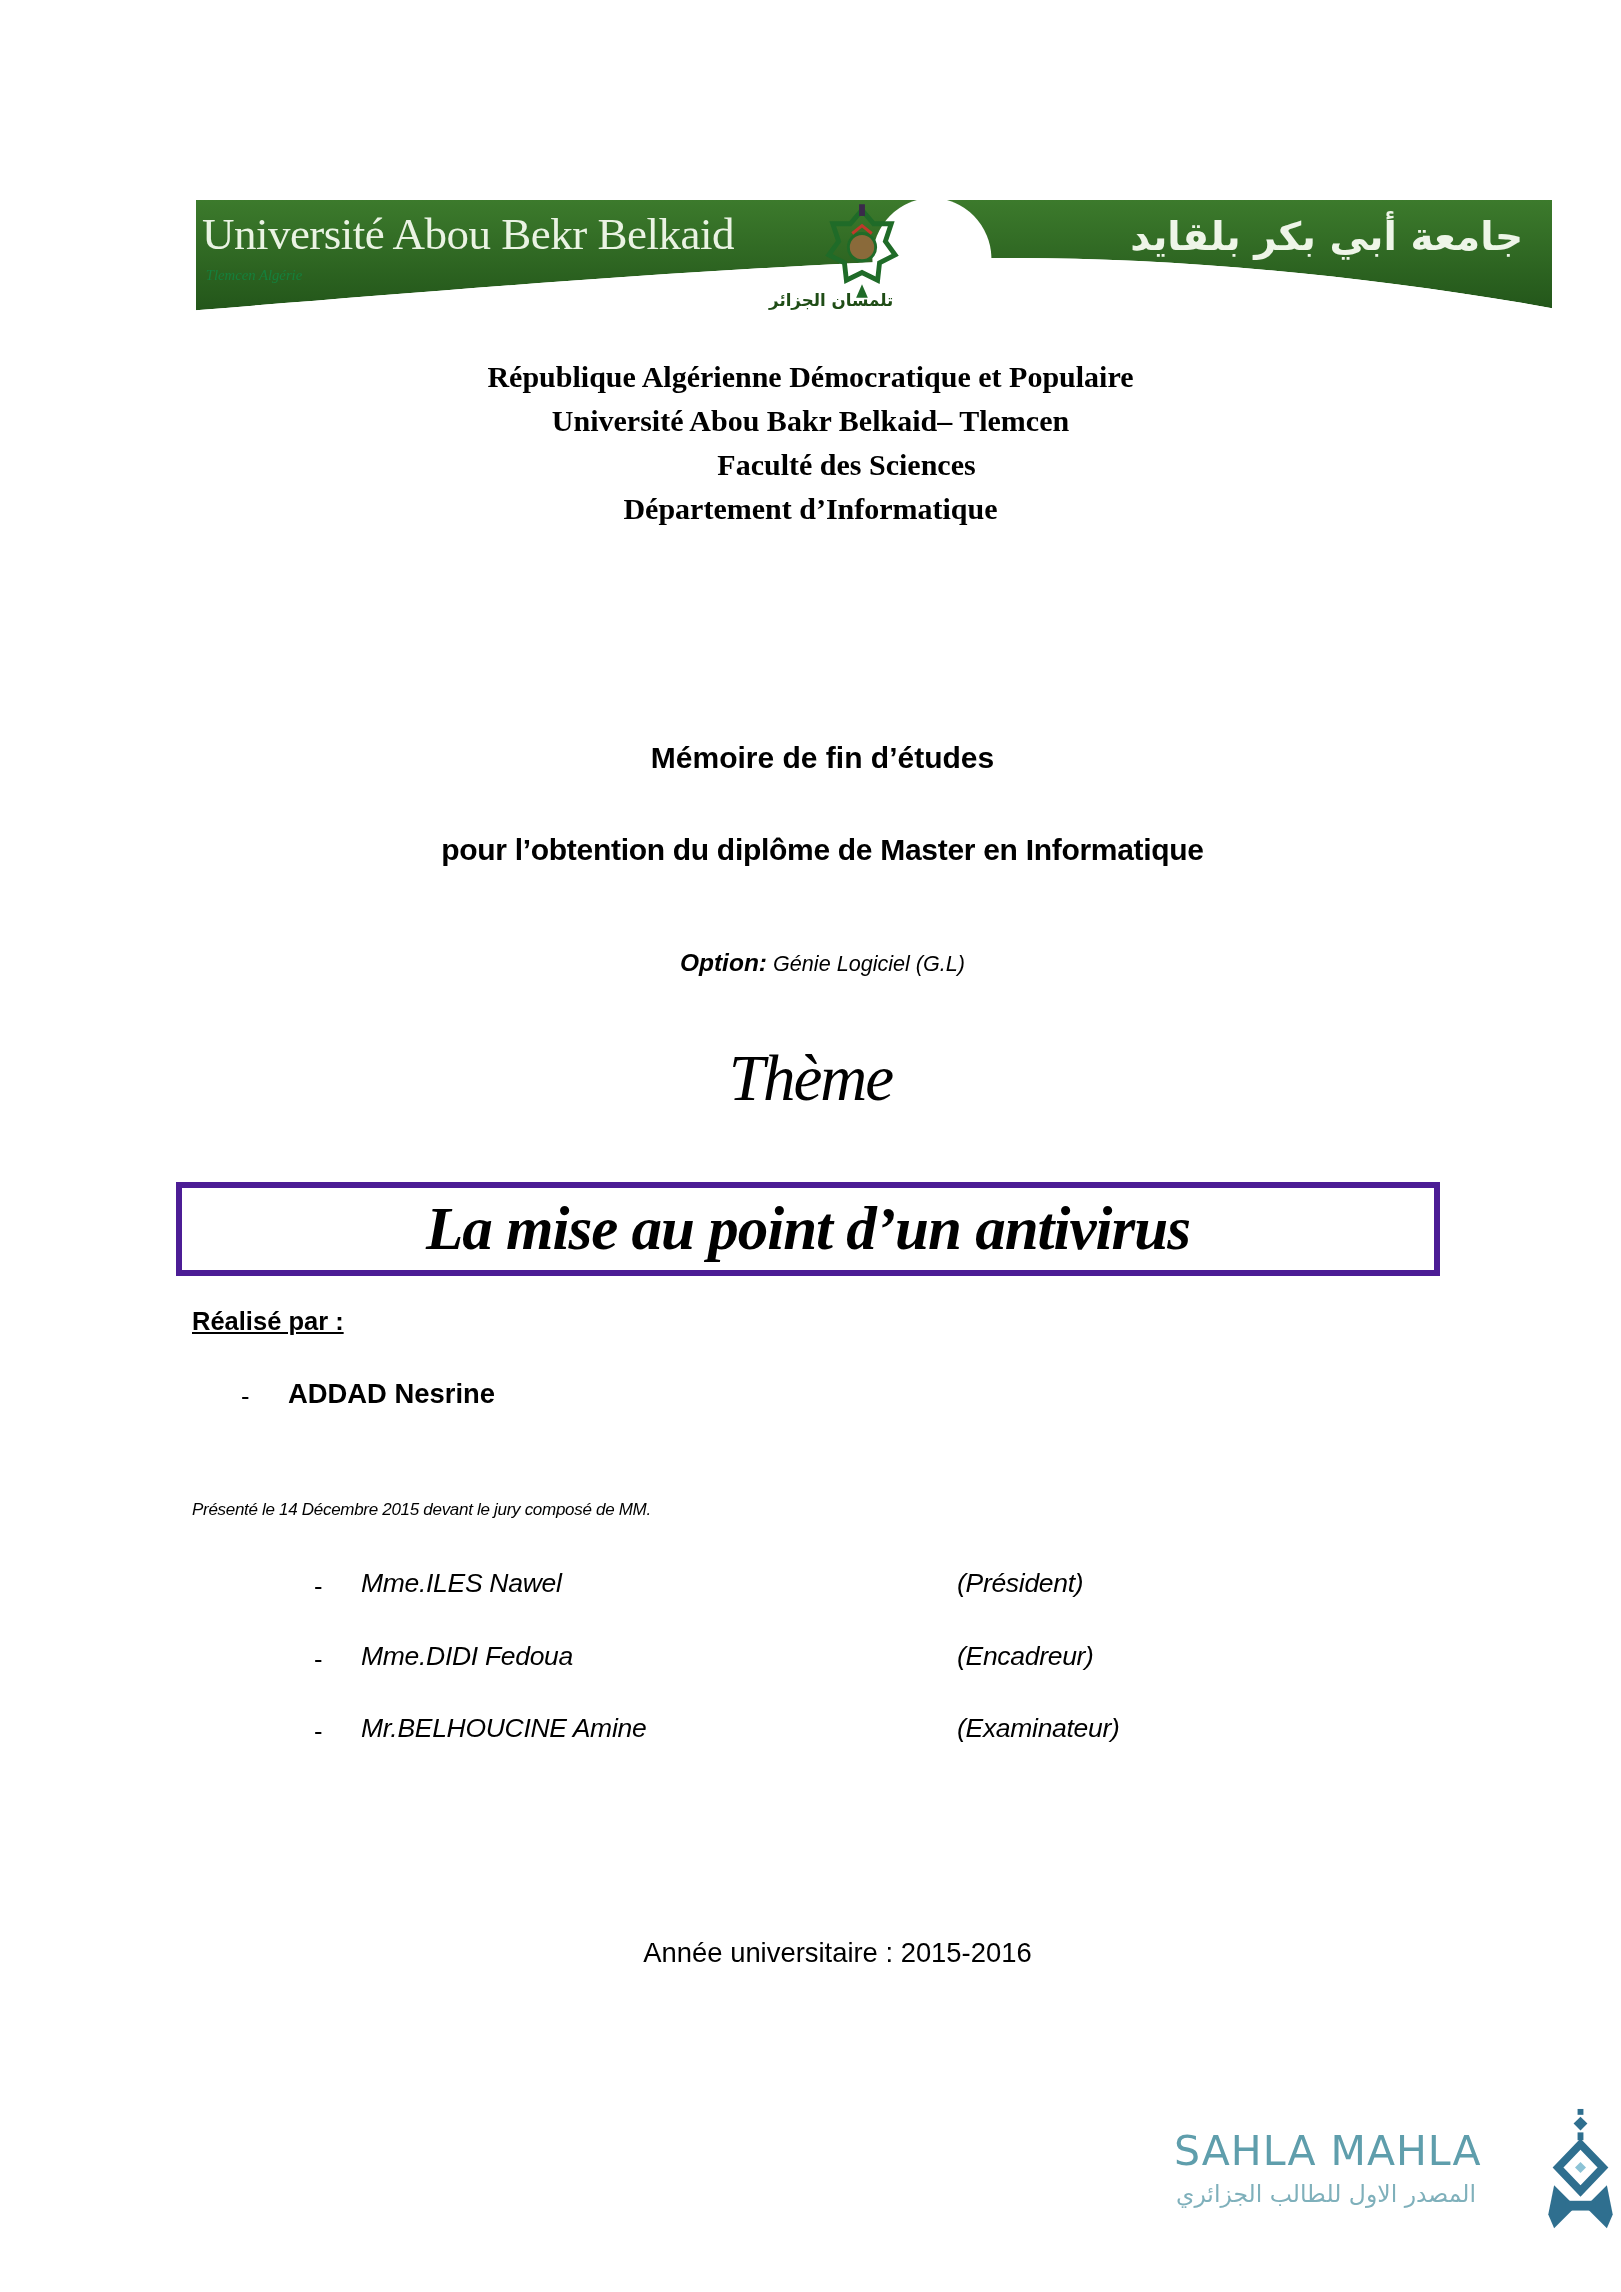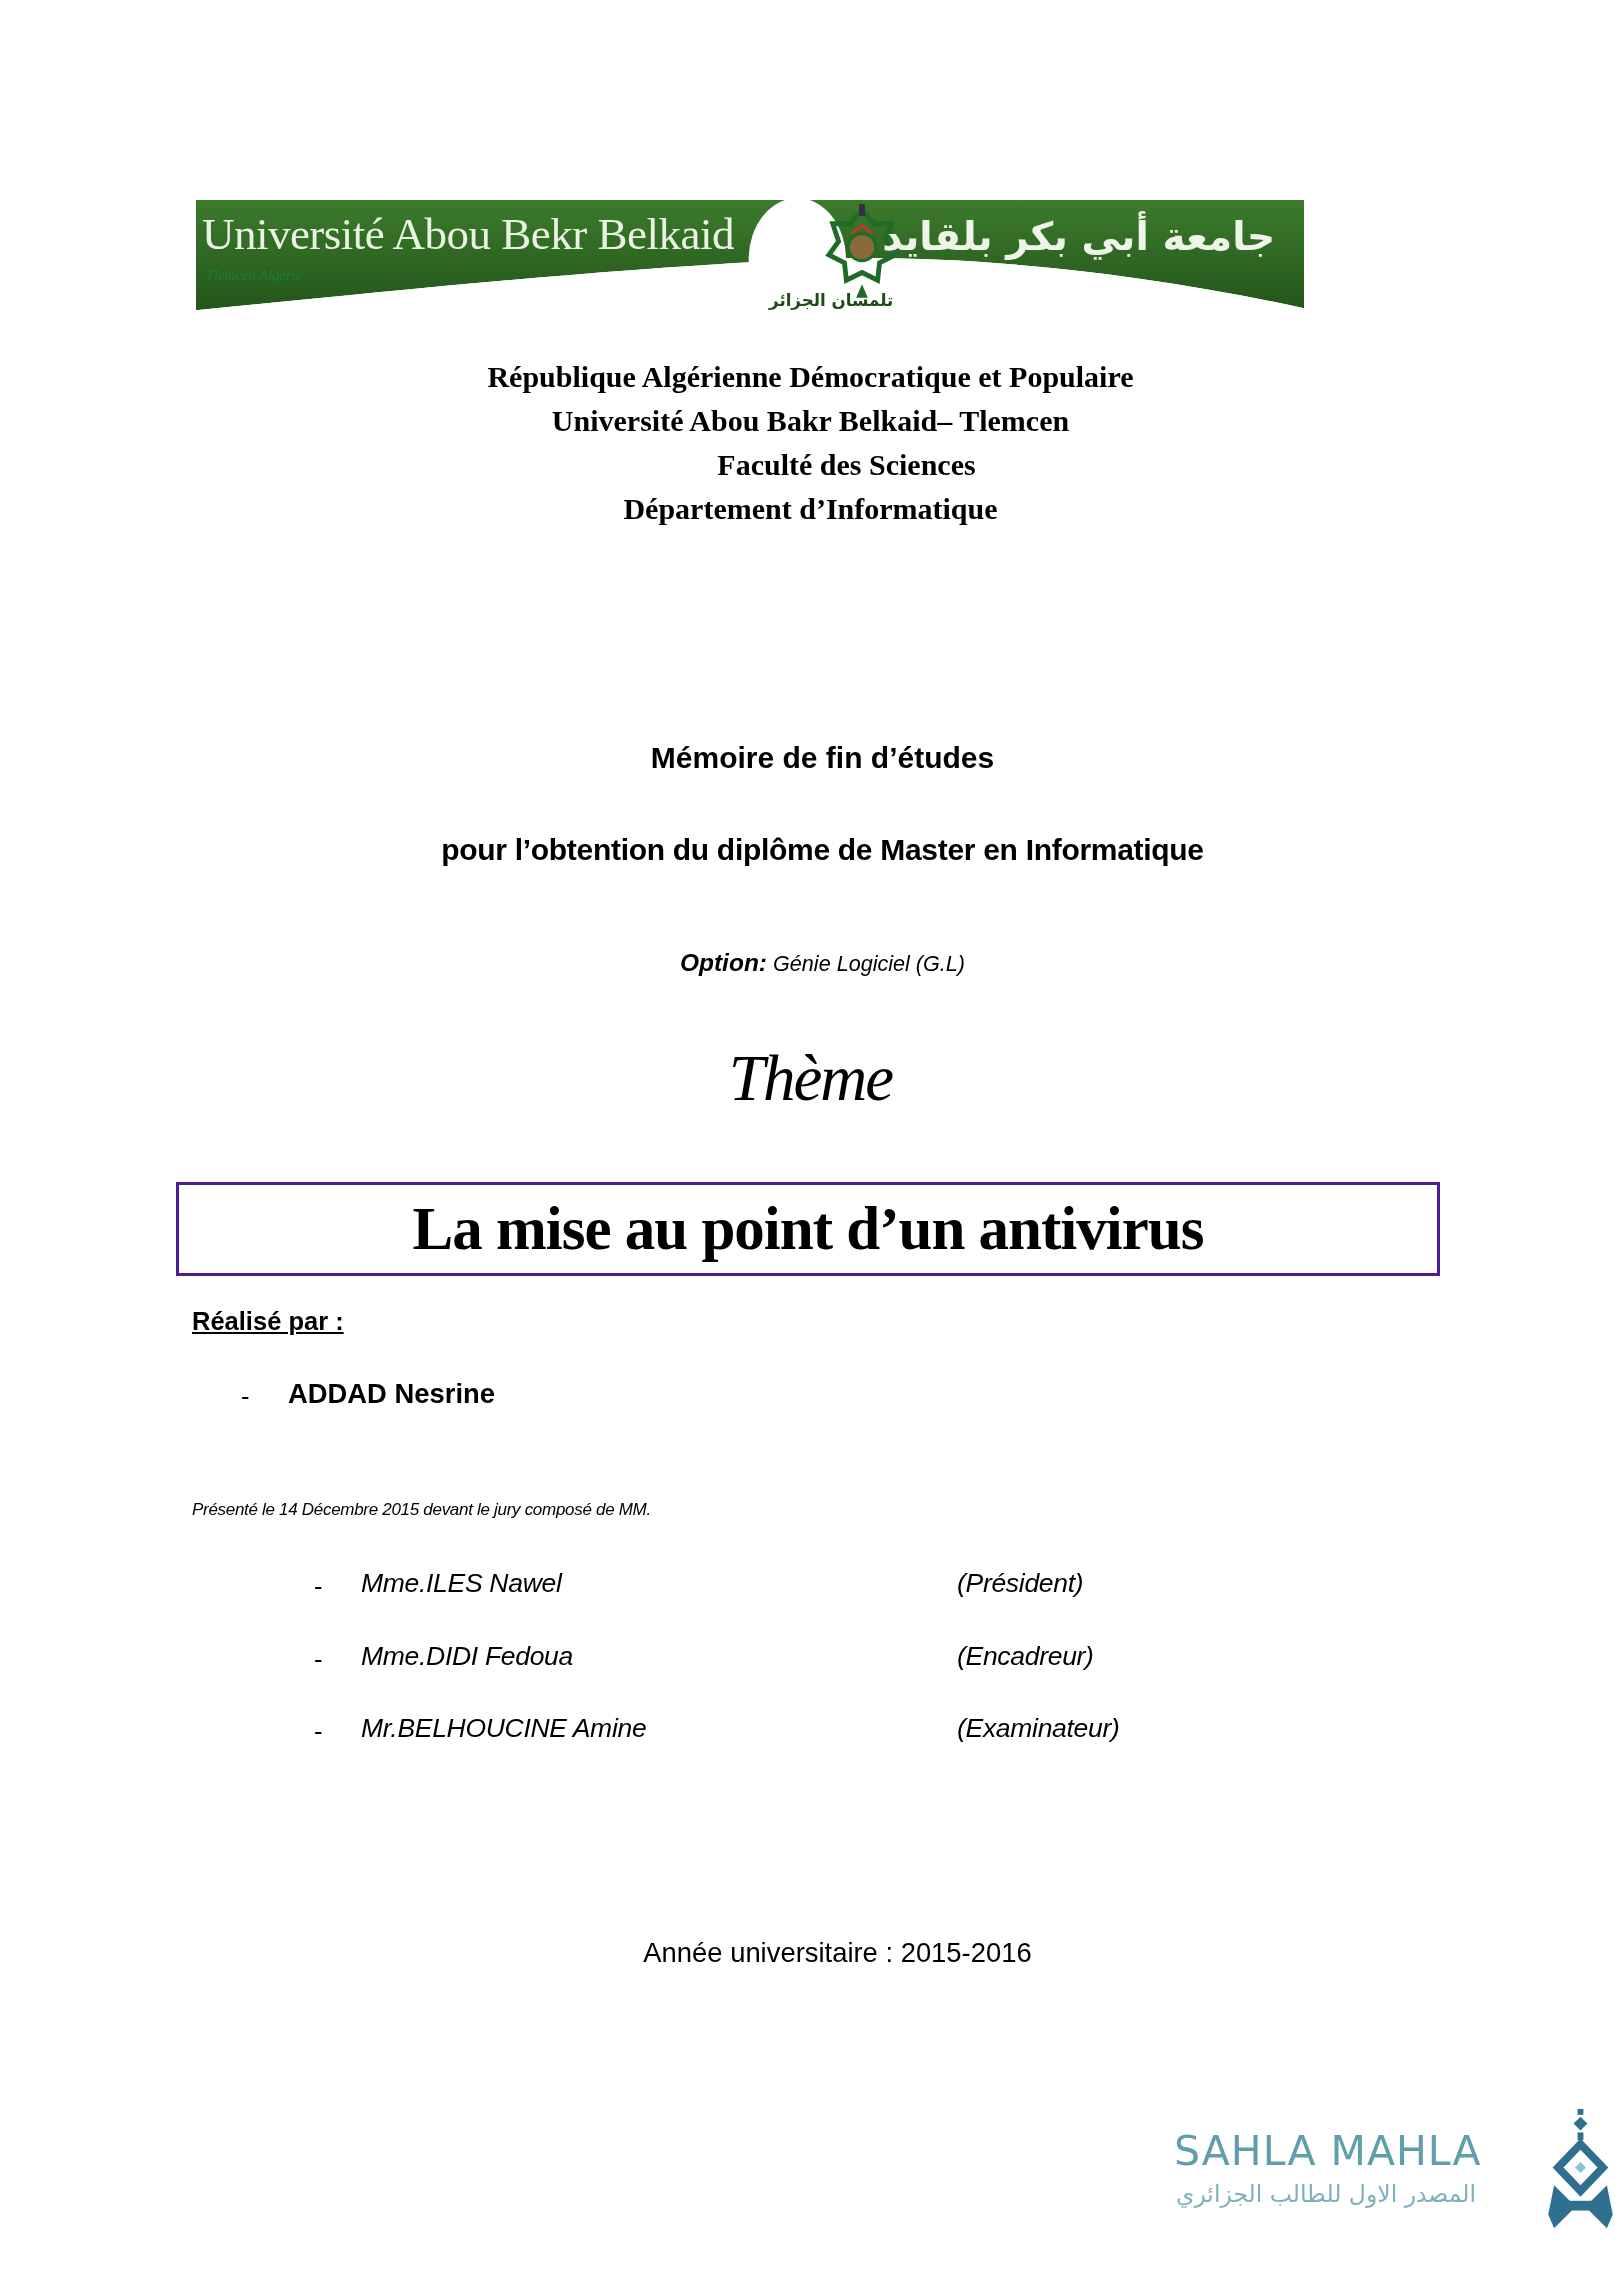--- a/index.html
+++ b/index.html
@@ -1,36 +1,36 @@
 <!DOCTYPE html>
 <html><head>
 <meta charset="utf-8">
 <style>
   html, body { margin: 0; padding: 0; background: #ffffff; }
   body { width: 1621px; height: 2293px; position: relative; overflow: hidden; color: #000; }
   .abs { position: absolute; }
 
   
-  .banner { left: 196px; top: 200px; width: 1108px; height: 118px; overflow: hidden; background: #ffffff; }
+  .banner { left: 196px; top: 200px; width: 1356px; height: 118px; overflow: hidden; background: #ffffff; }
   .banner-green { position: absolute; left: 0; top: 0; width: 100%; height: 100%; }
   .banner-fr { position: absolute; left: 5.9px; top: 7.8px; font-family: "Liberation Serif", serif; font-size: 45px; color: #eaf3e3; letter-spacing: -0.5px; white-space: nowrap; }
   .banner-sub { position: absolute; left: 9.8px; top: 67px; font-family: "Liberation Serif", serif; font-style: italic; font-size: 14.7px; color: #15803d; white-space: nowrap; }
   .banner-ar { position: absolute; right: 29px; top: 13.7px; font-family: "DejaVu Sans", sans-serif; font-size: 39px; font-weight: bold; color: #eef5e8; direction: rtl; white-space: nowrap; }
   .banner-ar2 { position: absolute; left: 573px; top: 90px; font-family: "DejaVu Sans", sans-serif; font-size: 16.7px; font-weight: bold; color: #1f4d16; direction: rtl; white-space: nowrap; }
   .emblem { position: absolute; left: 627px; top: 3.9px; width: 78px; height: 98px; }
 
   
   .hdr { left: 0; width: 1621px; text-align: center; font-family: "Liberation Serif", serif; font-weight: bold; font-size: 30px; line-height: 44px; }
 
   .calibri-b { font-family: "Liberation Sans", sans-serif; font-weight: bold; }
   .center-line { left: 12px; width: 1621px; text-align: center; }
 
   .theme { left: 0; width: 1621px; text-align: center; top: 1041px; font-family: "Liberation Serif", serif; font-style: italic; font-size: 65px; letter-spacing: -2px; }
 
-  .title-box { left: 176px; top: 1182px; width: 1264px; height: 94px; border: 3px solid #4c1d95; box-sizing: border-box; display: flex; align-items: center; justify-content: center; }
+  .title-box { left: 176px; top: 1182px; width: 1264px; height: 94px; border: 6px solid #4c1d95; box-sizing: border-box; display: flex; align-items: center; justify-content: center; font-style: italic; }
   .title-text { font-family: "Liberation Serif", serif; font-weight: bold; font-size: 61px; letter-spacing: -1px; }
 
   .realise { left: 192px; top: 1307px; font-family: "Liberation Sans", sans-serif; font-weight: bold; font-size: 25.5px; text-decoration: underline; }
   .dash { font-family: "Liberation Sans", sans-serif; font-size: 25.5px; }
   .author-dash { left: 241px; top: 1382px; }
   .author-name { left: 288px; top: 1378px; font-family: "Liberation Sans", sans-serif; font-weight: bold; font-size: 27.4px; }
 
   .present { left: 192px; top: 1500px; font-family: "Liberation Sans", sans-serif; font-style: italic; font-size: 17px; letter-spacing: -0.3px; }
 
   .jury-dash { left: 314px; }

